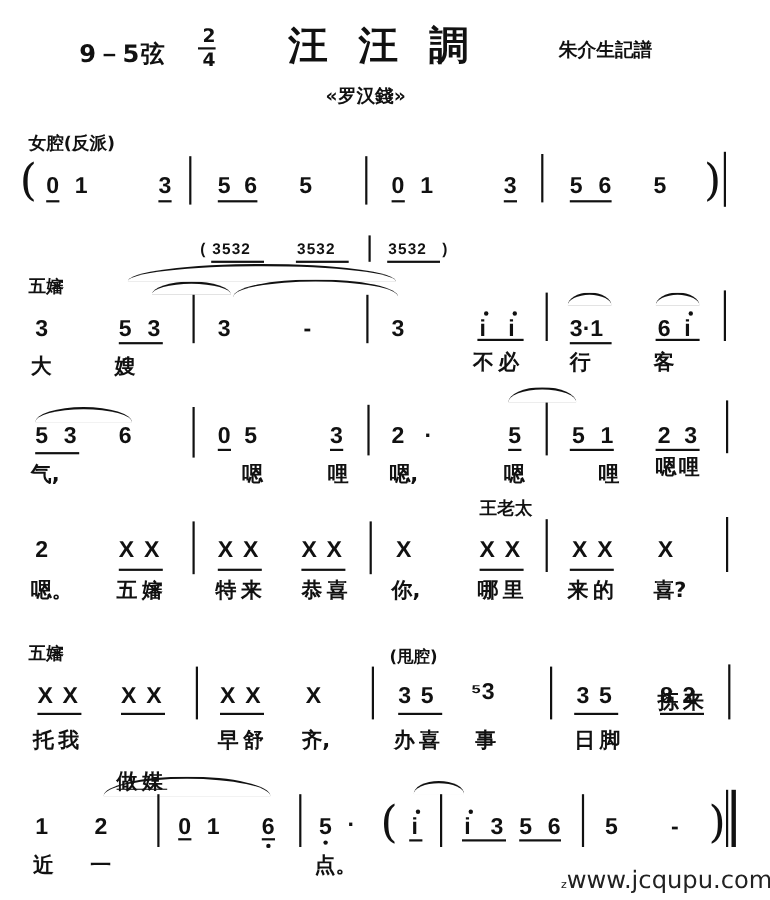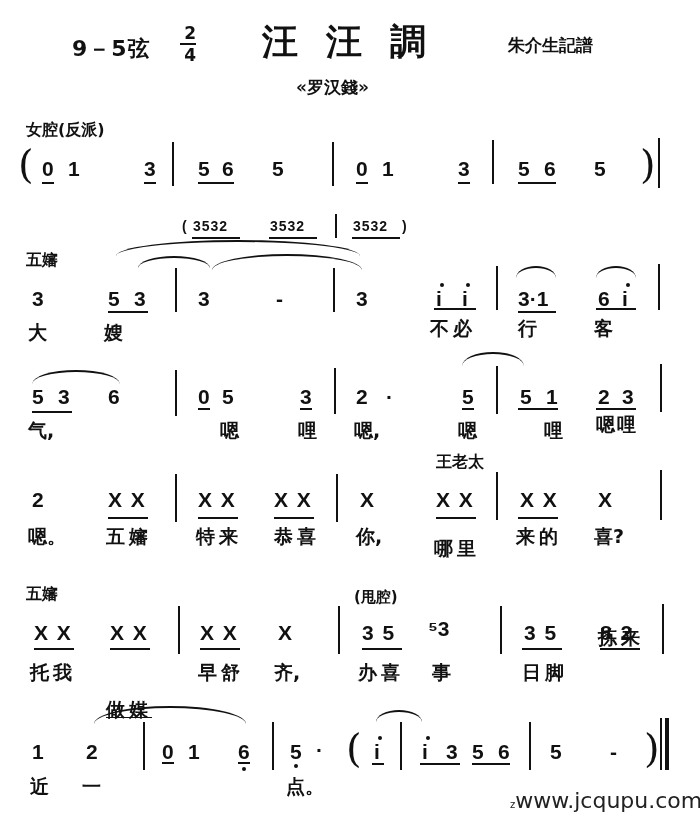--- a/index.html
+++ b/index.html
@@ -167,21 +167,21 @@
   <div class="abs ul" style="left:518px;top:517px;width:40px;"></div>
   <div class="abs note" style="left:598px;top:488px;">X</div>
   <div class="abs bar-line" style="left:660px;top:470px;height:50px;"></div>
 </div>
 <div>
   <div class="abs lyric" style="left:28px;top:524px;">嗯。</div>
   <div class="abs lyric" style="left:106px;top:524px;letter-spacing:4px;">五嬸</div>
   <div class="abs lyric" style="left:196px;top:524px;letter-spacing:4px;">特来</div>
   <div class="abs lyric" style="left:274px;top:524px;letter-spacing:4px;">恭喜</div>
   <div class="abs lyric" style="left:356px;top:524px;">你,</div>
-  <div class="abs lyric" style="left:434px;top:524px;letter-spacing:4px;margin-top:12px;">哪里</div>
+  <div class="abs lyric" style="left:434px;top:524px;letter-spacing:4px;">哪里</div>
   <div class="abs lyric" style="left:516px;top:524px;letter-spacing:4px;">来的</div>
   <div class="abs lyric" style="left:594px;top:524px;">喜?</div>
 </div>
 
 <div class="abs role" style="left:26px;top:584px;">五嬸</div>
 <div class="abs role" style="left:354px;top:588px;font-size:15px;">(甩腔)</div>
 <div>
   <div class="abs note" style="left:34px;top:621px;word-spacing:3px;">X X</div>
   <div class="abs ul" style="left:34px;top:648px;width:40px;"></div>
   <div class="abs note" style="left:110px;top:621px;word-spacing:3px;">X X</div>

